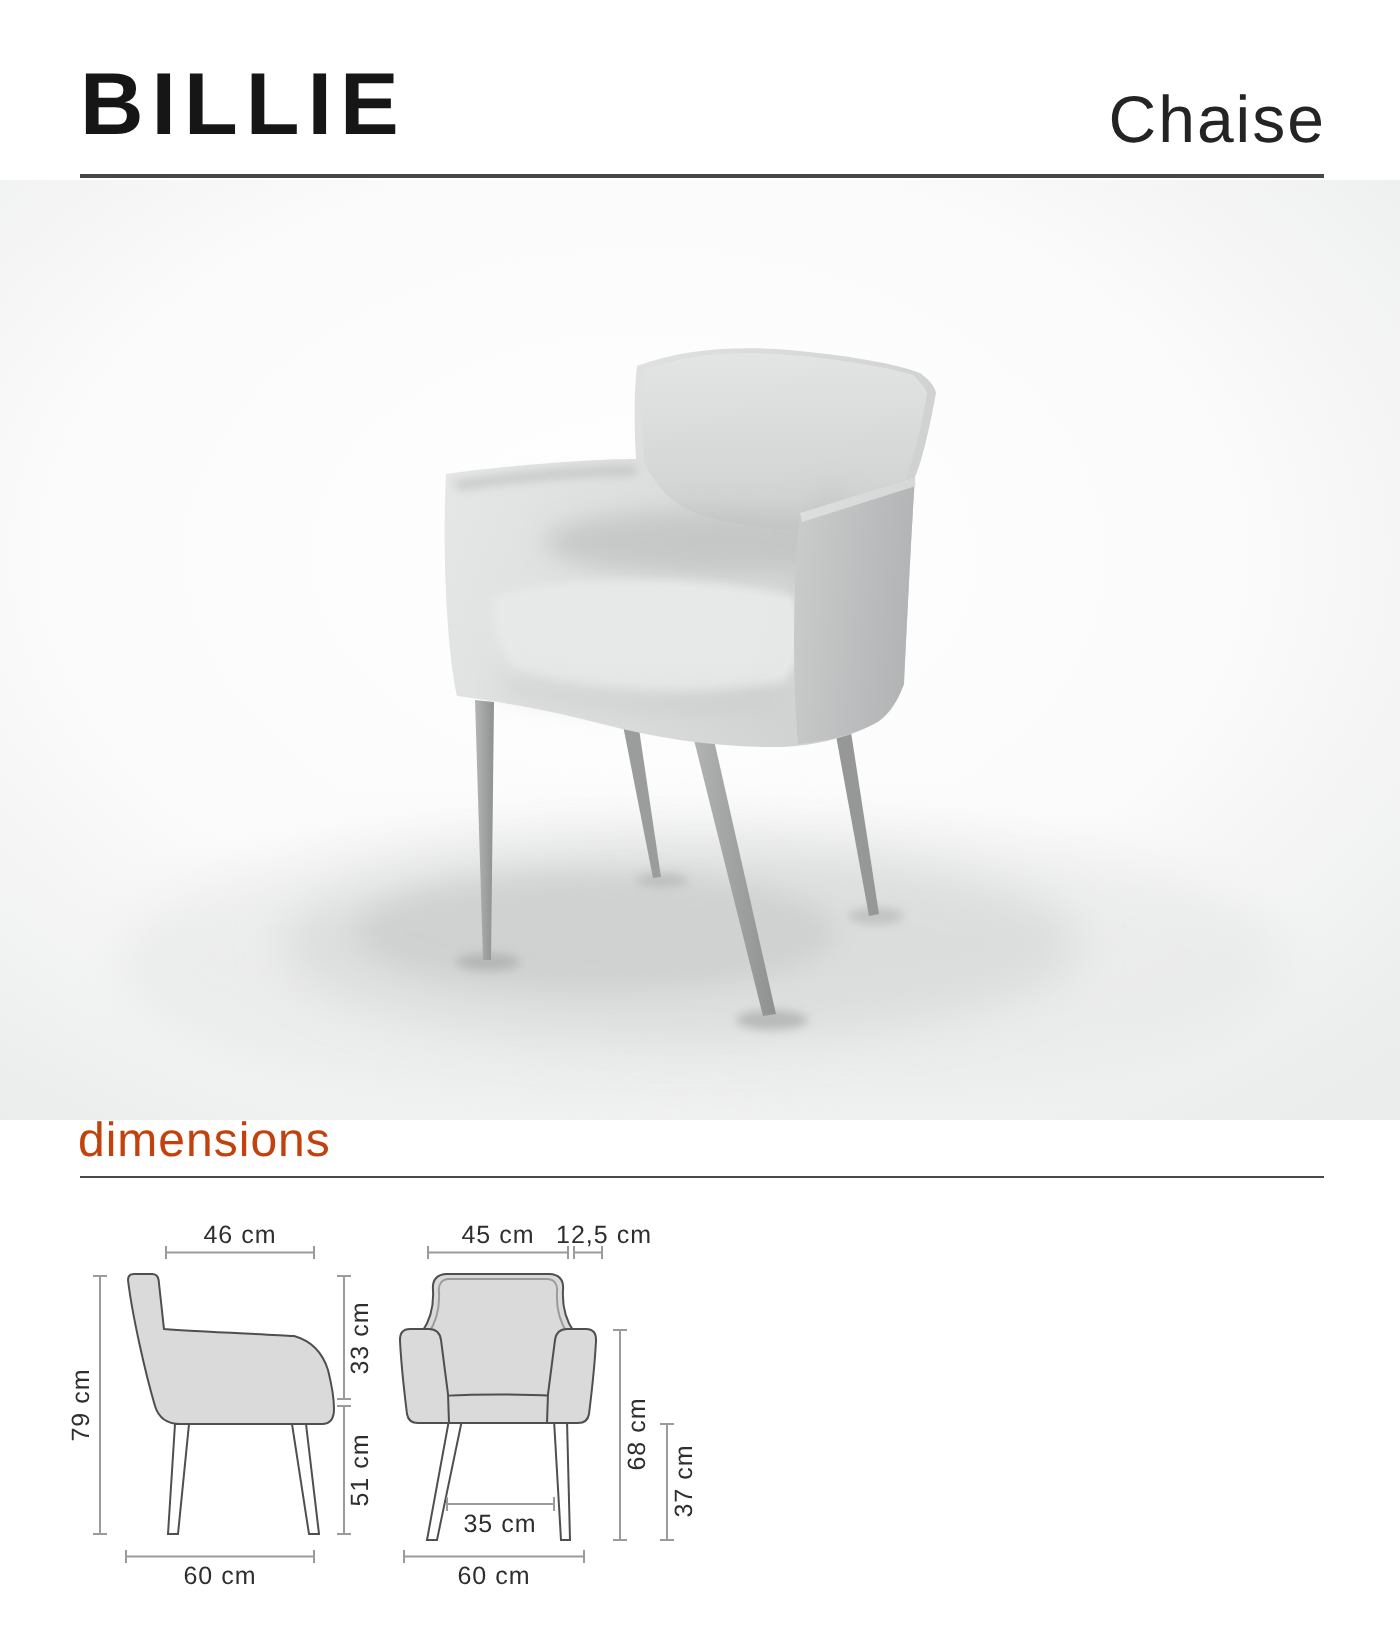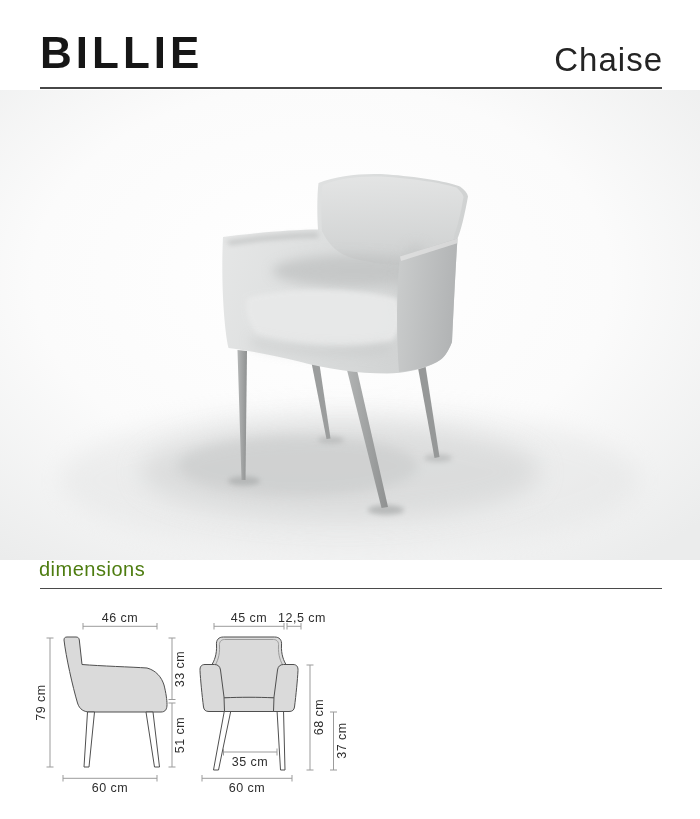--- a/index.html
+++ b/index.html
@@ -4,21 +4,21 @@
 <style>
   html,body{margin:0;padding:0;background:#ffffff;}
   body{width:700px;height:819px;position:relative;overflow:hidden;
        font-family:"Liberation Sans", sans-serif;color:#1f1f1f;}
   .abs{position:absolute;}
   .product-name{left:40px;top:31px;font-size:44px;font-weight:700;
        letter-spacing:4px;color:#161616;line-height:1;}
   .product-type{right:37px;top:43px;font-size:33px;font-weight:400;
        color:#242424;line-height:1;letter-spacing:1px;}
   .header-rule{left:40px;top:87px;width:622px;height:2px;background:#474747;}
-  .dim-title{left:39px;top:558px;font-size:20px;color:#4d7c0f;line-height:1.1;
+  .dim-title{left:39px;top:558px;font-size:24px;color:#c2410c;line-height:1.1;
        letter-spacing:0.5px;}
   .dim-rule{left:40px;top:588px;width:622px;height:1px;background:#4a4a4a;}
   svg text{font-family:"Liberation Sans", sans-serif;}
   .dimtxt{font-size:12.5px;fill:#2e2e2e;letter-spacing:0.5px;}
   .dline{stroke:#9b9b9b;stroke-width:1;fill:none;}
   .outline{stroke:#4f4f4f;stroke-width:1;}
 </style>
 </head>
 <body>
 

